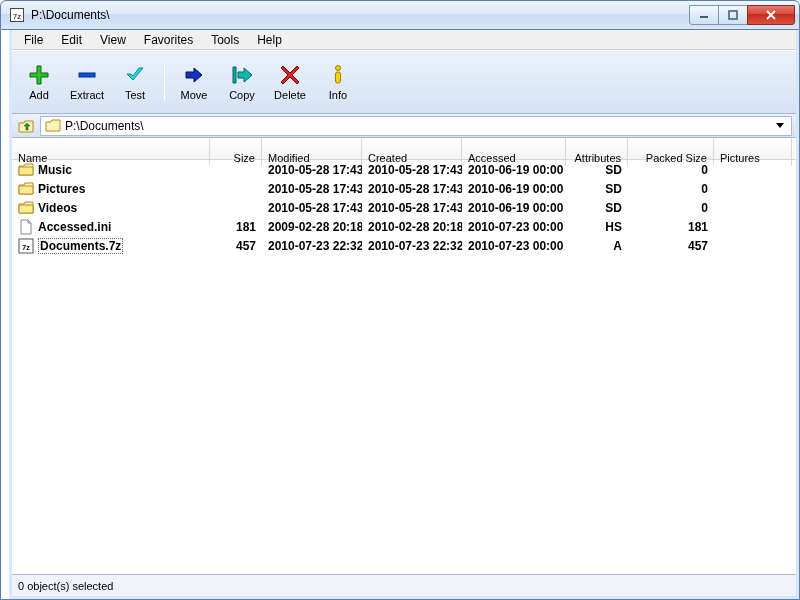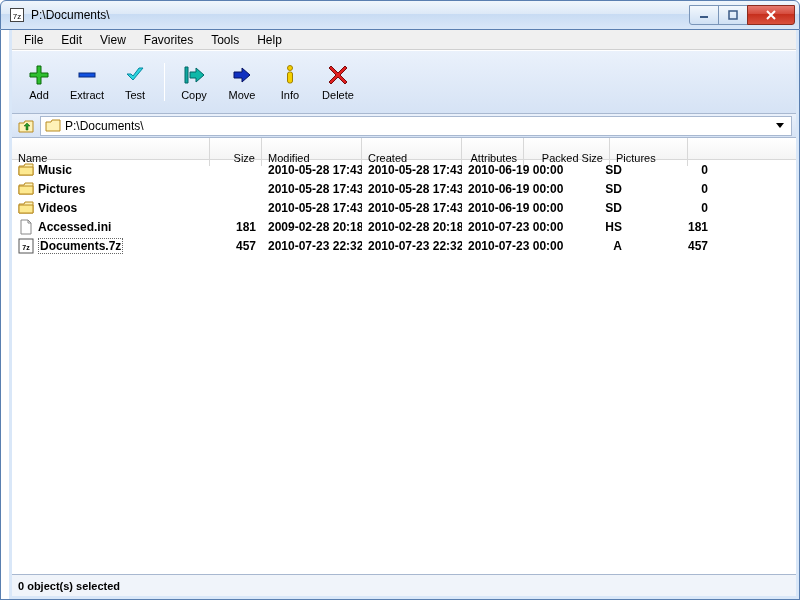--- a/index.html
+++ b/index.html
@@ -58,21 +58,21 @@
 .c-mod { width: 100px; }
 .c-cre { width: 100px; }
 .c-acc { width: 104px; }
 .c-attr { width: 62px; text-align: right; }
 .c-pack { width: 86px; text-align: right; }
 .c-comm { width: 78px; }
 
 
 .statusbar { height: 22px; border-top: 1px solid #a8b8d0; background: #f0f4fa; display: flex; align-items: center; padding: 0 6px; font-size: 11px; gap: 8px; }
 .statusbar .panel { border: 1px solid #c0c8d8; padding: 1px 6px; background: #fafcfe; }
-.statusbar .panel.first { border: none; background: transparent; padding-left: 0; font-weight: bold; }
+.statusbar .panel.first { border: none; background: transparent; padding-left: 0; }
 </style>
 </head>
 <body>
 
 <svg width="0" height="0" style="position:absolute">
   <defs>
     <linearGradient id="foldergrad" x1="0" y1="0" x2="0" y2="1">
       <stop offset="0" stop-color="#fef2b8"></stop>
         <stop offset="1" stop-color="#e8b94a"></stop>
     </linearGradient>
@@ -141,50 +141,50 @@
       <svg width="22" height="22" viewBox="0 0 22 22">
               <path d="M3 10 L9 16 L19 4 L15 4 L9 12 L7 10 Z" fill="#2dd6e0" stroke="#0787a0" stroke-width="1"></path>
             </svg>
     </span>
     <span class="lbl">Test</span>
   </div>
   <div class="tool-sep"></div>
   <div class="tool-btn">
     <span class="icon">
       <svg width="22" height="22" viewBox="0 0 22 22">
+              <path d="M3 8 h8 v-4 l8 7 l-8 7 v-4 h-8 z" fill="#1030c0" stroke="#041060"></path>
+            </svg>
+    </span>
+    <span class="lbl">Move</span>
+  </div>
+  <div class="tool-btn">
+    <span class="icon">
+      <svg width="22" height="22" viewBox="0 0 22 22">
               <path d="M2 3 h3 v16 h-3 z" fill="#0fa8a0" stroke="#066"></path>
               <path d="M7 8 h6 v-4 l8 7 l-8 7 v-4 h-6 z" fill="#0fb8a8" stroke="#066"></path>
             </svg>
     </span>
     <span class="lbl">Copy</span>
   </div>
   <div class="tool-btn">
     <span class="icon">
       <svg width="22" height="22" viewBox="0 0 22 22">
-              <path d="M3 8 h8 v-4 l8 7 l-8 7 v-4 h-8 z" fill="#1030c0" stroke="#041060"></path>
-            </svg>
-    </span>
-    <span class="lbl">Move</span>
+              <path d="M4 2 L11 9 L18 2 L20 4 L13 11 L20 18 L18 20 L11 13 L4 20 L2 18 L9 11 L2 4 Z" fill="#e02020" stroke="#7a0a0a"></path>
+            </svg>
+    </span>
+    <span class="lbl">Delete</span>
   </div>
   <div class="tool-btn">
     <span class="icon">
       <svg width="22" height="22" viewBox="0 0 22 22">
               <circle cx="11" cy="4" r="2.5" fill="#f5d000" stroke="#a08000"></circle>
               <rect x="8.5" y="8" width="5" height="11" rx="2" fill="#f5d000" stroke="#a08000"></rect>
             </svg>
     </span>
     <span class="lbl">Info</span>
-  </div>
-  <div class="tool-btn">
-    <span class="icon">
-      <svg width="22" height="22" viewBox="0 0 22 22">
-              <path d="M4 2 L11 9 L18 2 L20 4 L13 11 L20 18 L18 20 L11 13 L4 20 L2 18 L9 11 L2 4 Z" fill="#e02020" stroke="#7a0a0a"></path>
-            </svg>
-    </span>
-    <span class="lbl">Delete</span>
   </div>
 </div>
 
 <div class="addressbar">
   <div class="up-btn">
     <svg width="16" height="16" viewBox="0 0 16 16">
             <path d="M1 5 h5 l1 -2 h8 v11 h-14 z" fill="#fef2b8" stroke="#b88a20"></path>
             <path d="M8 12 v-4 h-2 l3 -3 l3 3 h-2 v4 z" fill="#2a9a2a" stroke="#0a5a0a" stroke-width="0.5"></path>
           </svg>
   </div>
@@ -203,20 +203,21 @@
     </span>
   </div>
 </div>
 
 <div class="list-container">
   <div class="list-header">
     <div class="col c-name">Name</div>
     <div class="col c-size">Size</div>
     <div class="col c-mod">Modified</div>
     <div class="col c-cre">Created</div>
+    <div class="col c-acc">Accessed</div>
     <div class="col c-attr">Attributes</div>
     <div class="col c-pack">Packed Size</div>
     <div class="col c-comm">Pictures</div>
   </div>
   <div class="list-body" id="list-body">
           <div class="row">
             <div class="cell c-name name-cell">
               <span class="ico">
                 <svg width="16" height="16" viewBox="0 0 16 16">
                   <path d="M1 4 h5 l1 -2 h8 v11 h-14 z" fill="#fef2b8" stroke="#b88a20"></path>

